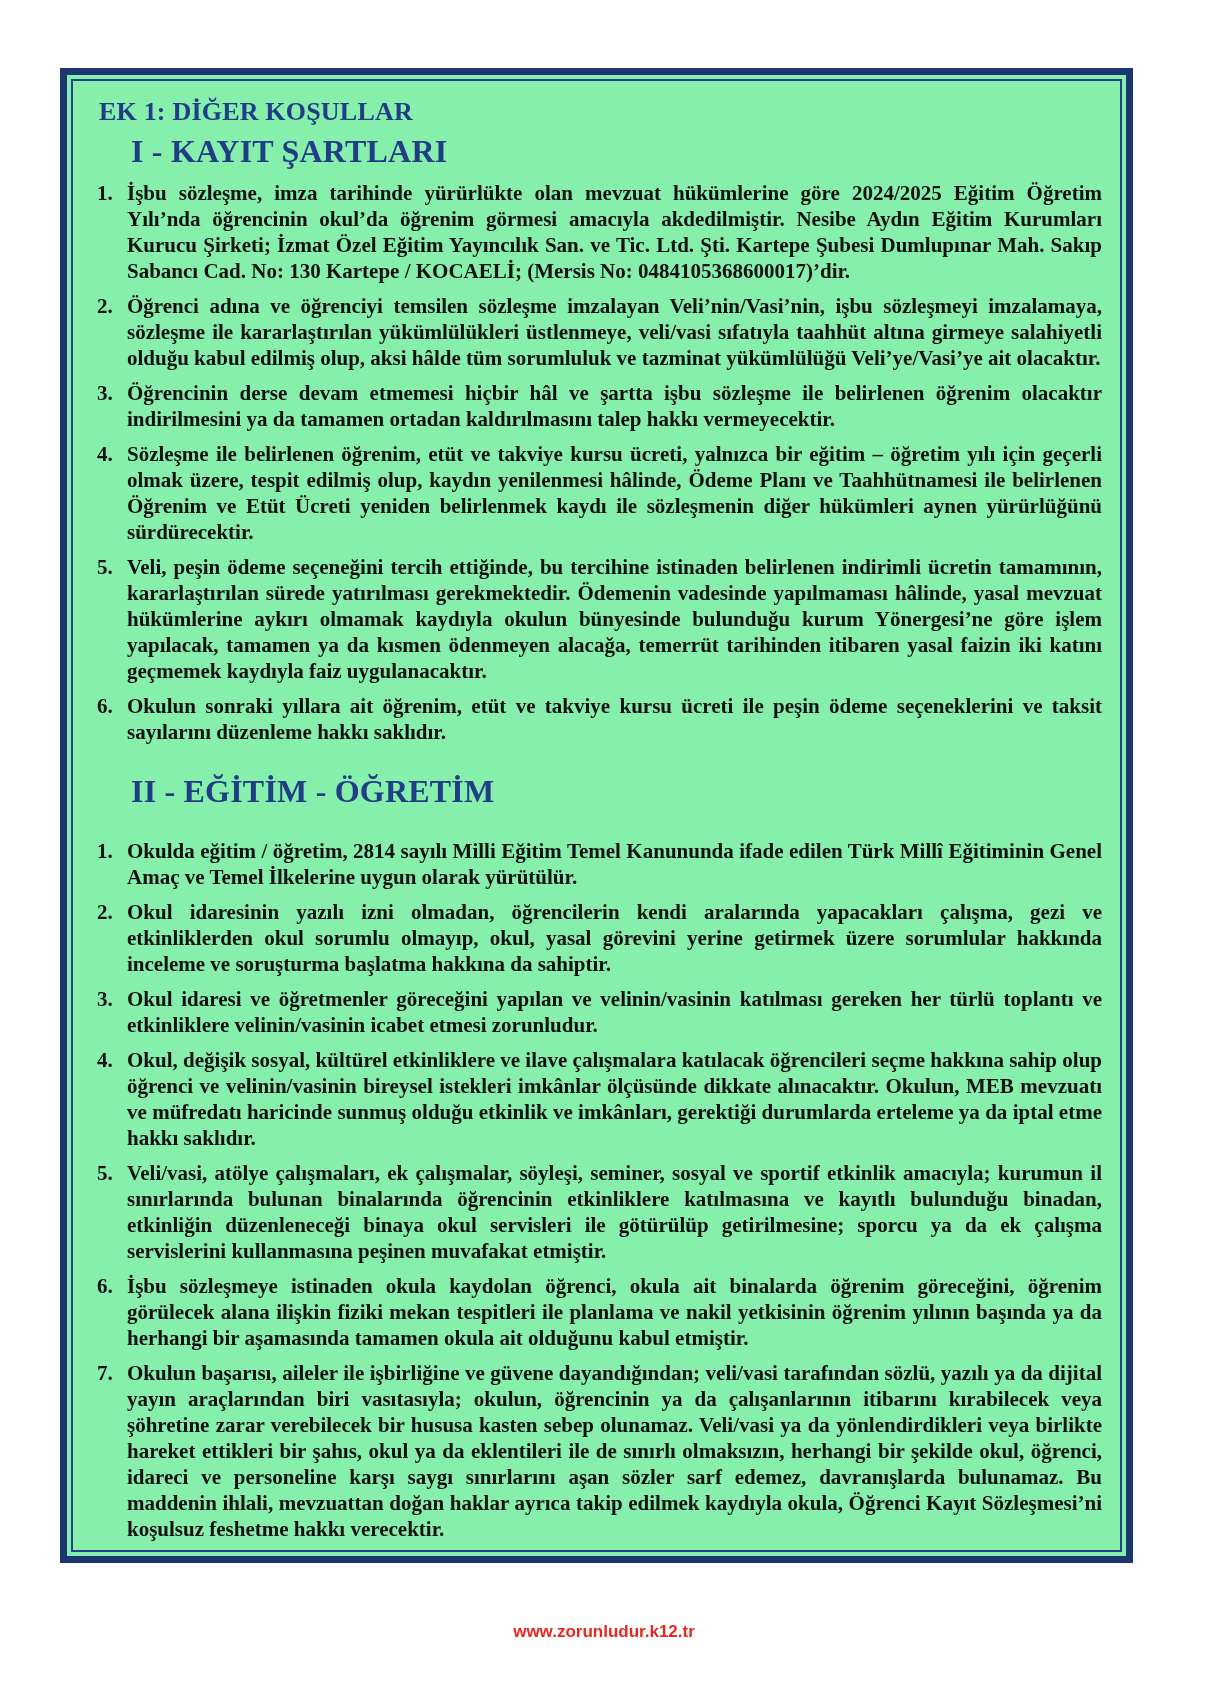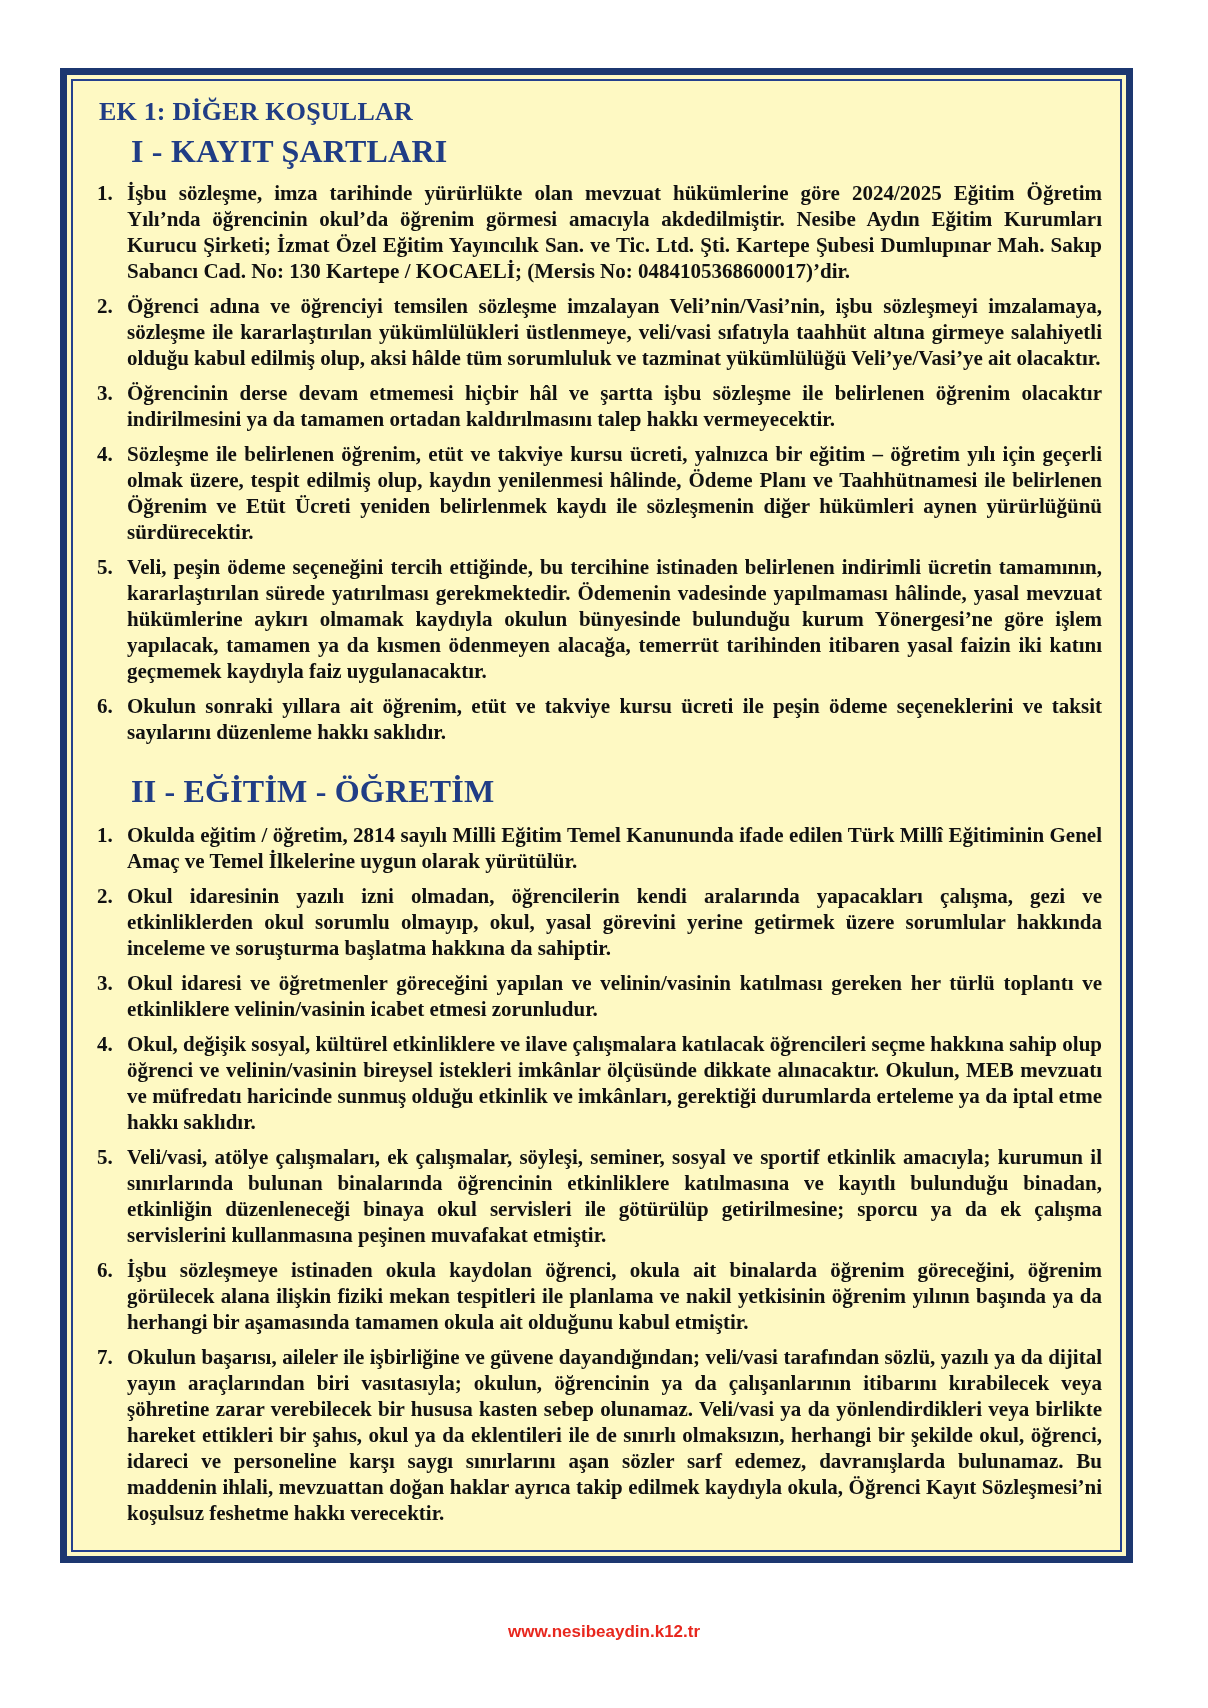--- a/index.html
+++ b/index.html
@@ -16,21 +16,21 @@
   }
   .frame {
     position: absolute;
     left: 60px;
     top: 68px;
     width: 1073px;
     height: 1495px;
     box-sizing: border-box;
     border: 7px solid #1c3770;
     padding: 4px;
-    background: #fef9c3;
+    background: #86efac;
   }
   .frame-inner {
     box-sizing: border-box;
     height: 100%;
     border: 2px solid #24418e;
     padding: 12px 18px 10px 20px;
     overflow: hidden;
   }
   .doc-title {
     font-size: 26px;
@@ -41,21 +41,21 @@
   }
   .section-heading {
     font-size: 32px;
     font-weight: bold;
     color: #203d85;
     margin: 0 0 10px 38px;
     letter-spacing: 0.2px;
   }
   .section-heading.second {
     margin-top: 28px;
-    margin-bottom: 12px;
+    margin-bottom: 28px;
   }
   .items { }
   .item {
     display: flex;
     margin: 0 0 9px 4px;
     font-size: 21px;
     line-height: 26px;
   }
   .item .num {
     flex: 0 0 30px;
@@ -158,13 +158,13 @@
 
         <div class="item">
           <span class="num">7.</span>
           <span class="text">Okulun başarısı, aileler ile işbirliğine ve güvene dayandığından; veli/vasi tarafından sözlü, yazılı ya da dijital yayın araçlarından biri vasıtasıyla; okulun, öğrencinin ya da çalışanlarının itibarını kırabilecek veya şöhretine zarar verebilecek bir hususa kasten sebep olunamaz. Veli/vasi ya da yönlendirdikleri veya birlikte hareket ettikleri bir şahıs, okul ya da eklentileri ile de sınırlı olmaksızın, herhangi bir şekilde okul, öğrenci, idareci ve personeline karşı saygı sınırlarını aşan sözler sarf edemez, davranışlarda bulunamaz. Bu maddenin ihlali, mevzuattan doğan haklar ayrıca takip edilmek kaydıyla okula, Öğrenci Kayıt Sözleşmesi’ni koşulsuz feshetme hakkı verecektir.</span>
         </div>
       </div>
 
   </div>
 </div>
 
-<div class="footer-url">www.nesibeaydin.k12.tr</div>
+<div class="footer-url">www.zorunludur.k12.tr</div>
 
 </body></html>

